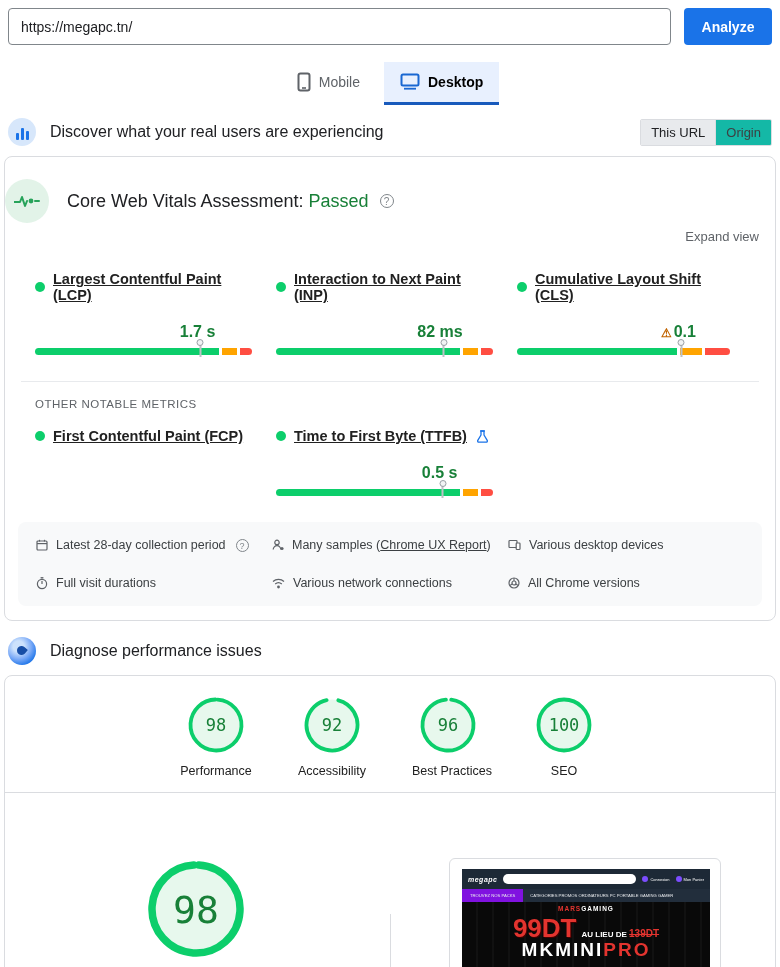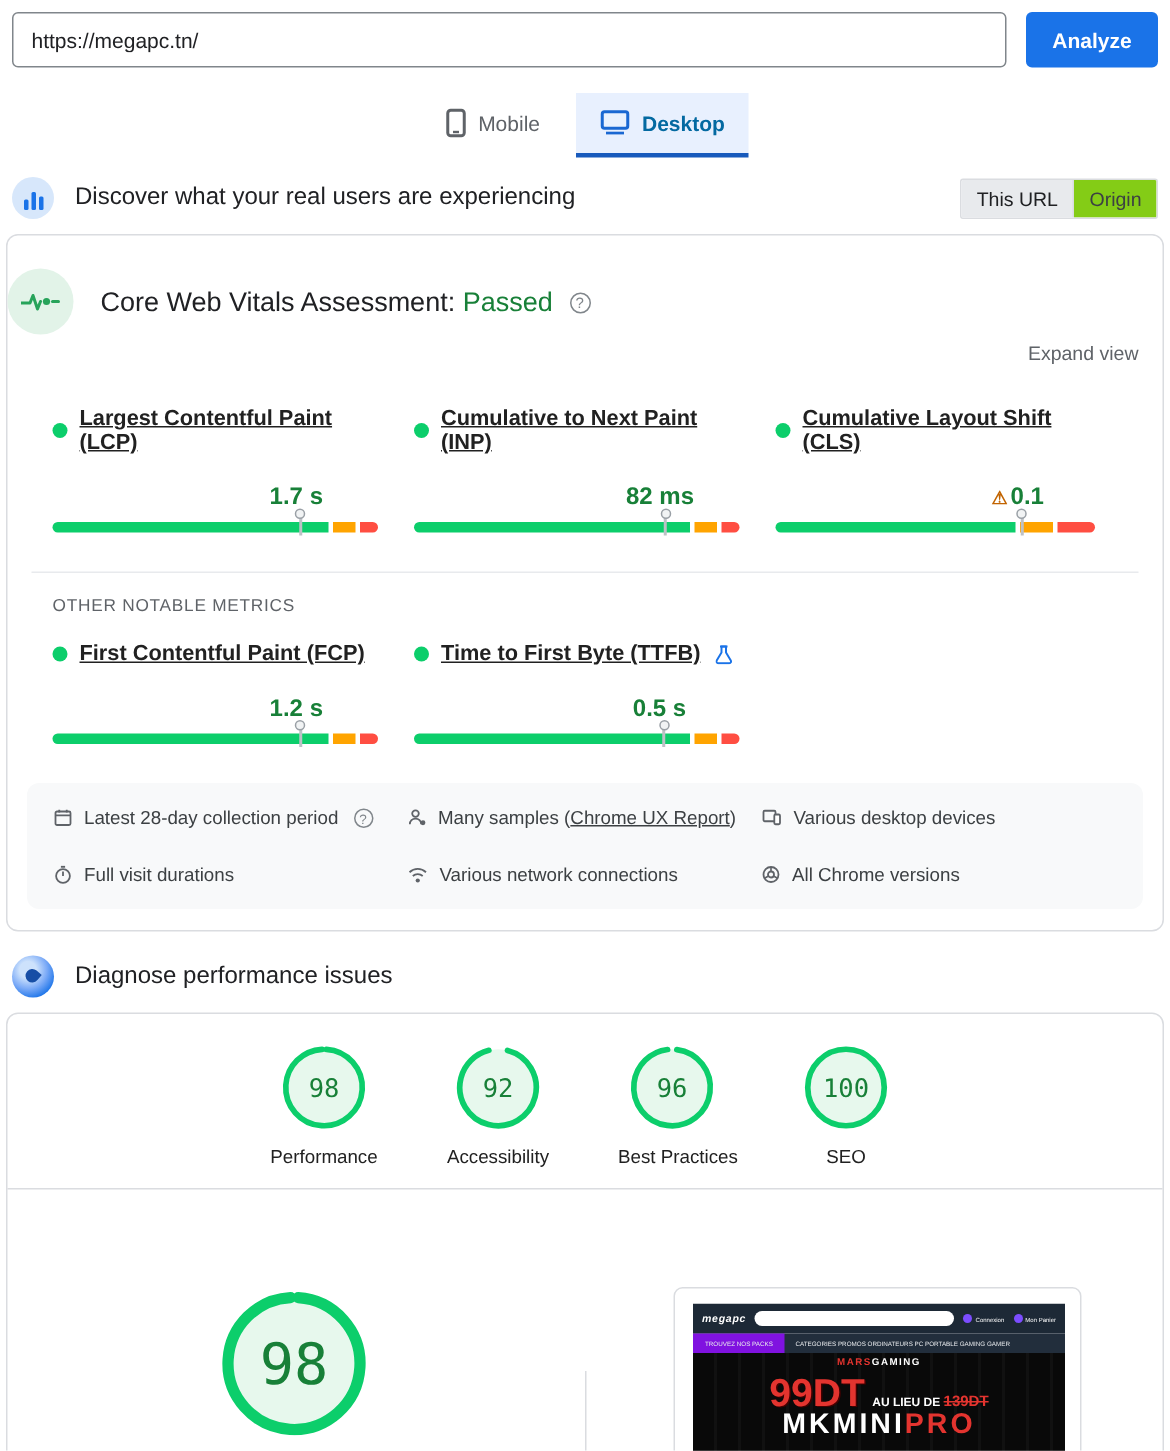--- a/index.html
+++ b/index.html
@@ -11,37 +11,37 @@
   .urlrow { display:flex; gap:13px; padding:8px 8px 0 8px; }
   .urlinput { flex:1; height:37px; border:1px solid #80868b; border-radius:4px;
     padding:12px 12px; font-size:14px; color:#202124; font-family:inherit; }
   .analyze-btn { width:88px; height:37px; background:#1a73e8; color:#fff; border:none;
     border-radius:4px; font-size:14px; font-weight:bold; cursor:pointer; }
 
   
   .tabsrow { display:flex; justify-content:center; margin-top:17px; gap:8px; }
   .tab { display:flex; align-items:center; gap:8px; height:40px; padding:0 16px;
     font-size:14px; color:#5f6368; cursor:pointer; position:relative; }
-  .tab.selected { background:#e8f0fe; color:#0369a1; font-weight:bold; }
+  .tab.selected { background:#e8f0fe; color:#000000; font-weight:bold; }
   .tab.selected::after { content:""; position:absolute; left:0; right:0; bottom:-3px;
     height:3px; background:#185abc; }
 
   
   .sec-head { display:flex; align-items:center; margin:16px 8px 10px 8px; }
   .sec-icon { width:28px; height:28px; border-radius:50%; margin-right:14px;
     flex:0 0 auto; position:relative; }
   .crux-circle { background:#d7e7fb; display:flex; align-items:flex-end;
     justify-content:center; gap:2px; padding-bottom:6px; }
   .crux-circle i { display:block; width:3px; background:#1a73e8; border-radius:1px; }
   .lh-circle { background:radial-gradient(circle at 38% 34%, #cde2fc 0 22%, #7baaf7 50%, #1a73e8 78%, #1760c4 100%); }
   .lh-circle::after { content:""; position:absolute; left:9px; top:9px; width:9px; height:9px;
     border-radius:50% 0 50% 50%; background:#174ea6; transform:rotate(40deg); }
   .sec-title { font-size:16px; flex:1; color:#202124; }
   .seg-toggle { display:flex; border:1px solid #dadce0; border-radius:2px; overflow:hidden; }
-  .seg-btn { font-size:13px; color:#3c4043; padding:5px 10px; background:#84cc16; cursor:pointer; }
+  .seg-btn { font-size:13px; color:#3c4043; padding:5px 10px; background:#14b8a6; cursor:pointer; }
   .seg-btn.on { background:#e8eaed; border-right:1px solid #dadce0; color:#202124; }
 
   
   .card { margin:0 4px; border:1px solid #dadce0; border-radius:8px; background:#fff; }
 
   
   .cwv-head { display:flex; align-items:center; justify-content:flex-start; gap:18px;
     padding-top:22px; }
   .pulse-circle { width:44px; height:44px; border-radius:50%; background:#e2f3e8;
     display:flex; align-items:center; justify-content:center; }
@@ -206,21 +206,21 @@
             </div>
           <div class="marker" style="left: 74.5%;">
               <i></i>
               <b></b>
             </div>
         </div>
       </div>
       <div class="metric">
         <div class="metric-name-row">
             <span class="dot"></span>
-          <span class="metric-link">Cumulative to Next Paint (INP)</span>
+          <span class="metric-link">Interaction to Next Paint (INP)</span>
           </div>
         <div class="barzone">
           <div class="mvalue" style="left: 75.5%;">82 ms</div>
           <div class="bar">
               <span style="width:calc(84% - 2px)"></span>
               <span style="width:calc(7.6% - 2px)"></span>
               <span style="width:calc(6.2% - 2px)"></span>
             </div>
           <div class="marker" style="left: 75.5%;">
               <i></i>
@@ -250,32 +250,20 @@
 
     <div class="hr"></div>
     <div class="other-label">OTHER NOTABLE METRICS</div>
 
     <div class="metric-grid second">
       <div class="metric">
         <div class="metric-name-row">
             <span class="dot"></span>
           <span class="metric-link">First Contentful Paint (FCP)</span>
           </div>
-        <div class="barzone">
-          <div class="mvalue" style="left: 74.5%;">1.2 s</div>
-          <div class="bar">
-              <span style="width:calc(84% - 2px)"></span>
-              <span style="width:calc(7.6% - 2px)"></span>
-              <span style="width:calc(6.2% - 2px)"></span>
-            </div>
-          <div class="marker" style="left: 74.5%;">
-              <i></i>
-              <b></b>
-            </div>
-        </div>
       </div>
       <div class="metric">
         <div class="metric-name-row">
             <span class="dot"></span>
           <span class="metric-link">Time to First Byte (TTFB)</span>
           <svg class="flask" width="11" height="13" viewBox="0 0 11 13">
             <path d="M4 1 h3 v4 l3.2 5.4 a1.2 1.2 0 0 1 -1 1.8 H1.8 a1.2 1.2 0 0 1 -1 -1.8 L4 5 Z" fill="none" stroke="#1a73e8" stroke-width="1.3" stroke-linejoin="round"></path>
             <line x1="3" y1="1" x2="8" y2="1" stroke="#1a73e8" stroke-width="1.3"></line>
           </svg>
         </div>

